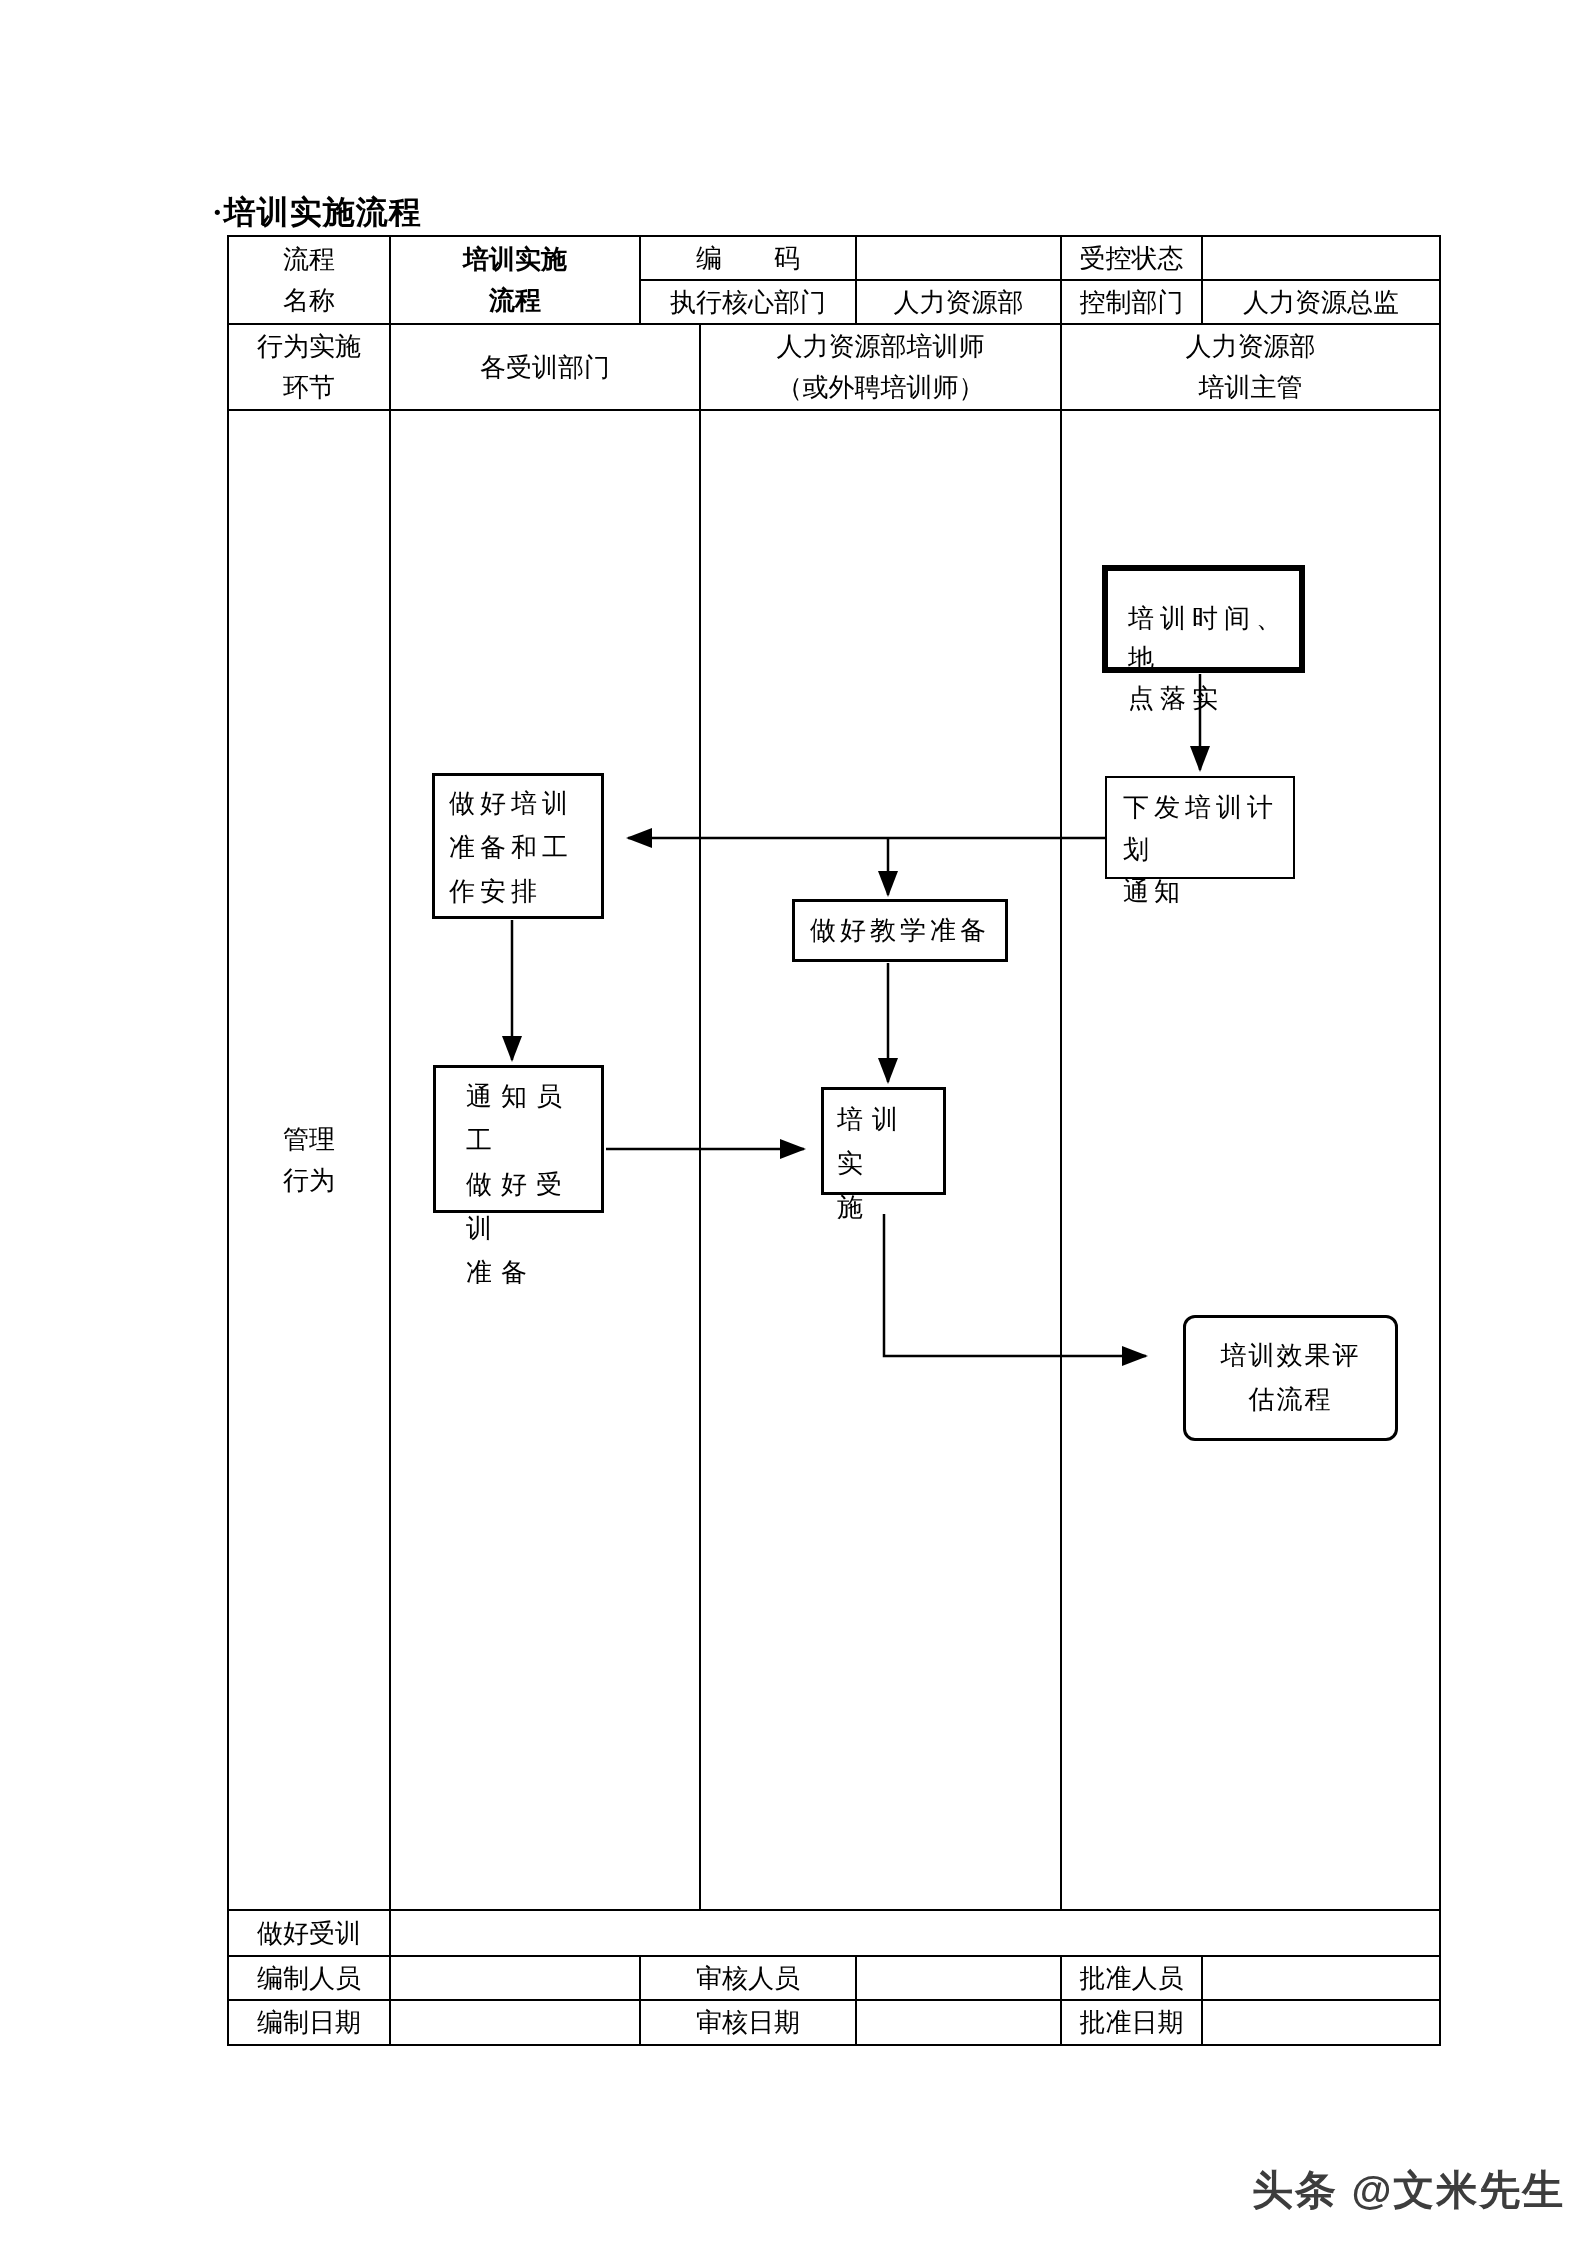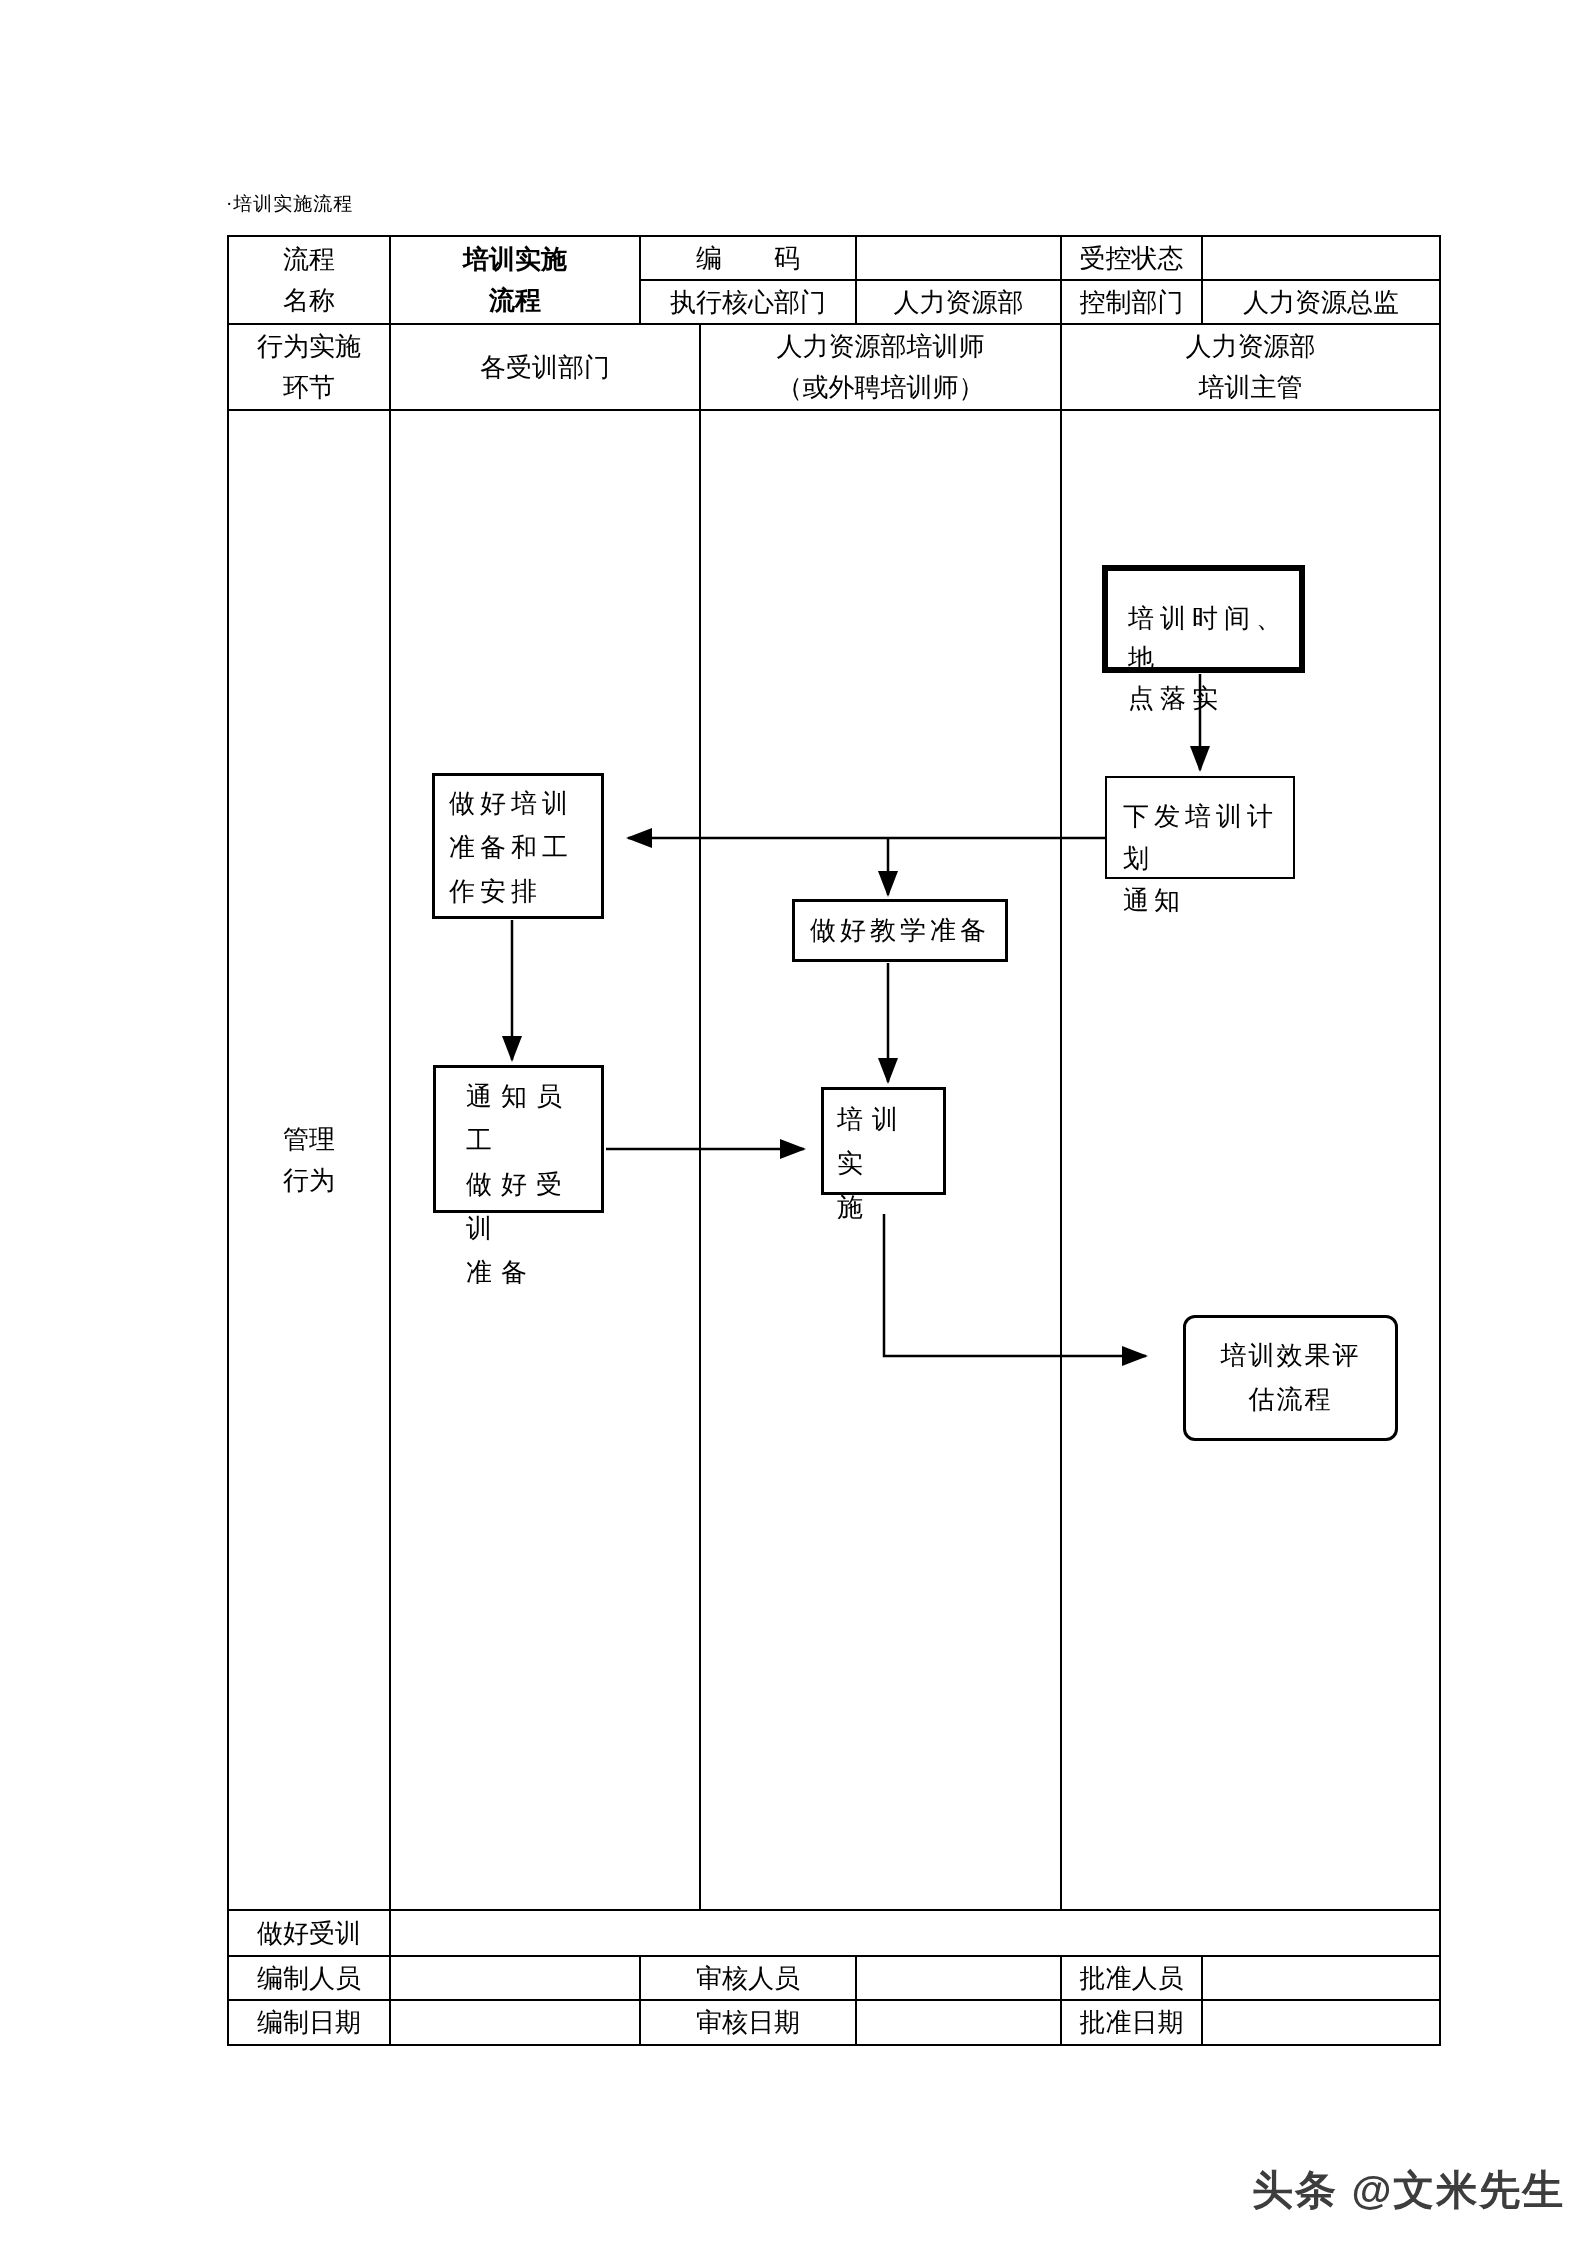--- a/index.html
+++ b/index.html
@@ -10,22 +10,22 @@
   html,body{margin:0;padding:0;background:#ffffff;}
   .page{
     position:relative;
     width:1587px;height:2245px;
     background:var(--bg);
     font-family:"Liberation Serif", serif;
     color:var(--ink);
     overflow:hidden;
   }
   .doc-title{
-    position:absolute;left:226px;top:191px;
-    font-size:19px;font-weight:normal;letter-spacing:1px;
+    position:absolute;left:212px;top:191px;
+    font-size:32px;font-weight:bold;letter-spacing:1px;
     white-space:pre-line;
   }
   table.sheet{
     position:absolute;left:227px;top:235px;
     width:1212px;
     border-collapse:collapse;
     table-layout:fixed;
   }
   table.sheet td{
     border:2px solid var(--ink);
@@ -59,21 +59,21 @@
   }
   .node-time{
     left:1102px;top:565px;width:203px;height:108px;
     border-width:6px;
     padding:28px 6px 0 20px;
     line-height:40px;letter-spacing:6px;
   }
   .node-notice{
     left:1105px;top:776px;width:190px;height:103px;
     border-width:2px;
-    padding:18px 4px 0 16px;
+    padding:9px 4px 0 16px;
     line-height:42px;letter-spacing:5px;
   }
   .node-prep{
     left:432px;top:773px;width:172px;height:146px;
     padding:6px 4px 0 14px;
     line-height:44px;letter-spacing:5px;
   }
   .node-teach{
     left:792px;top:899px;width:216px;height:63px;
     text-align:center;line-height:57px;letter-spacing:4px;

